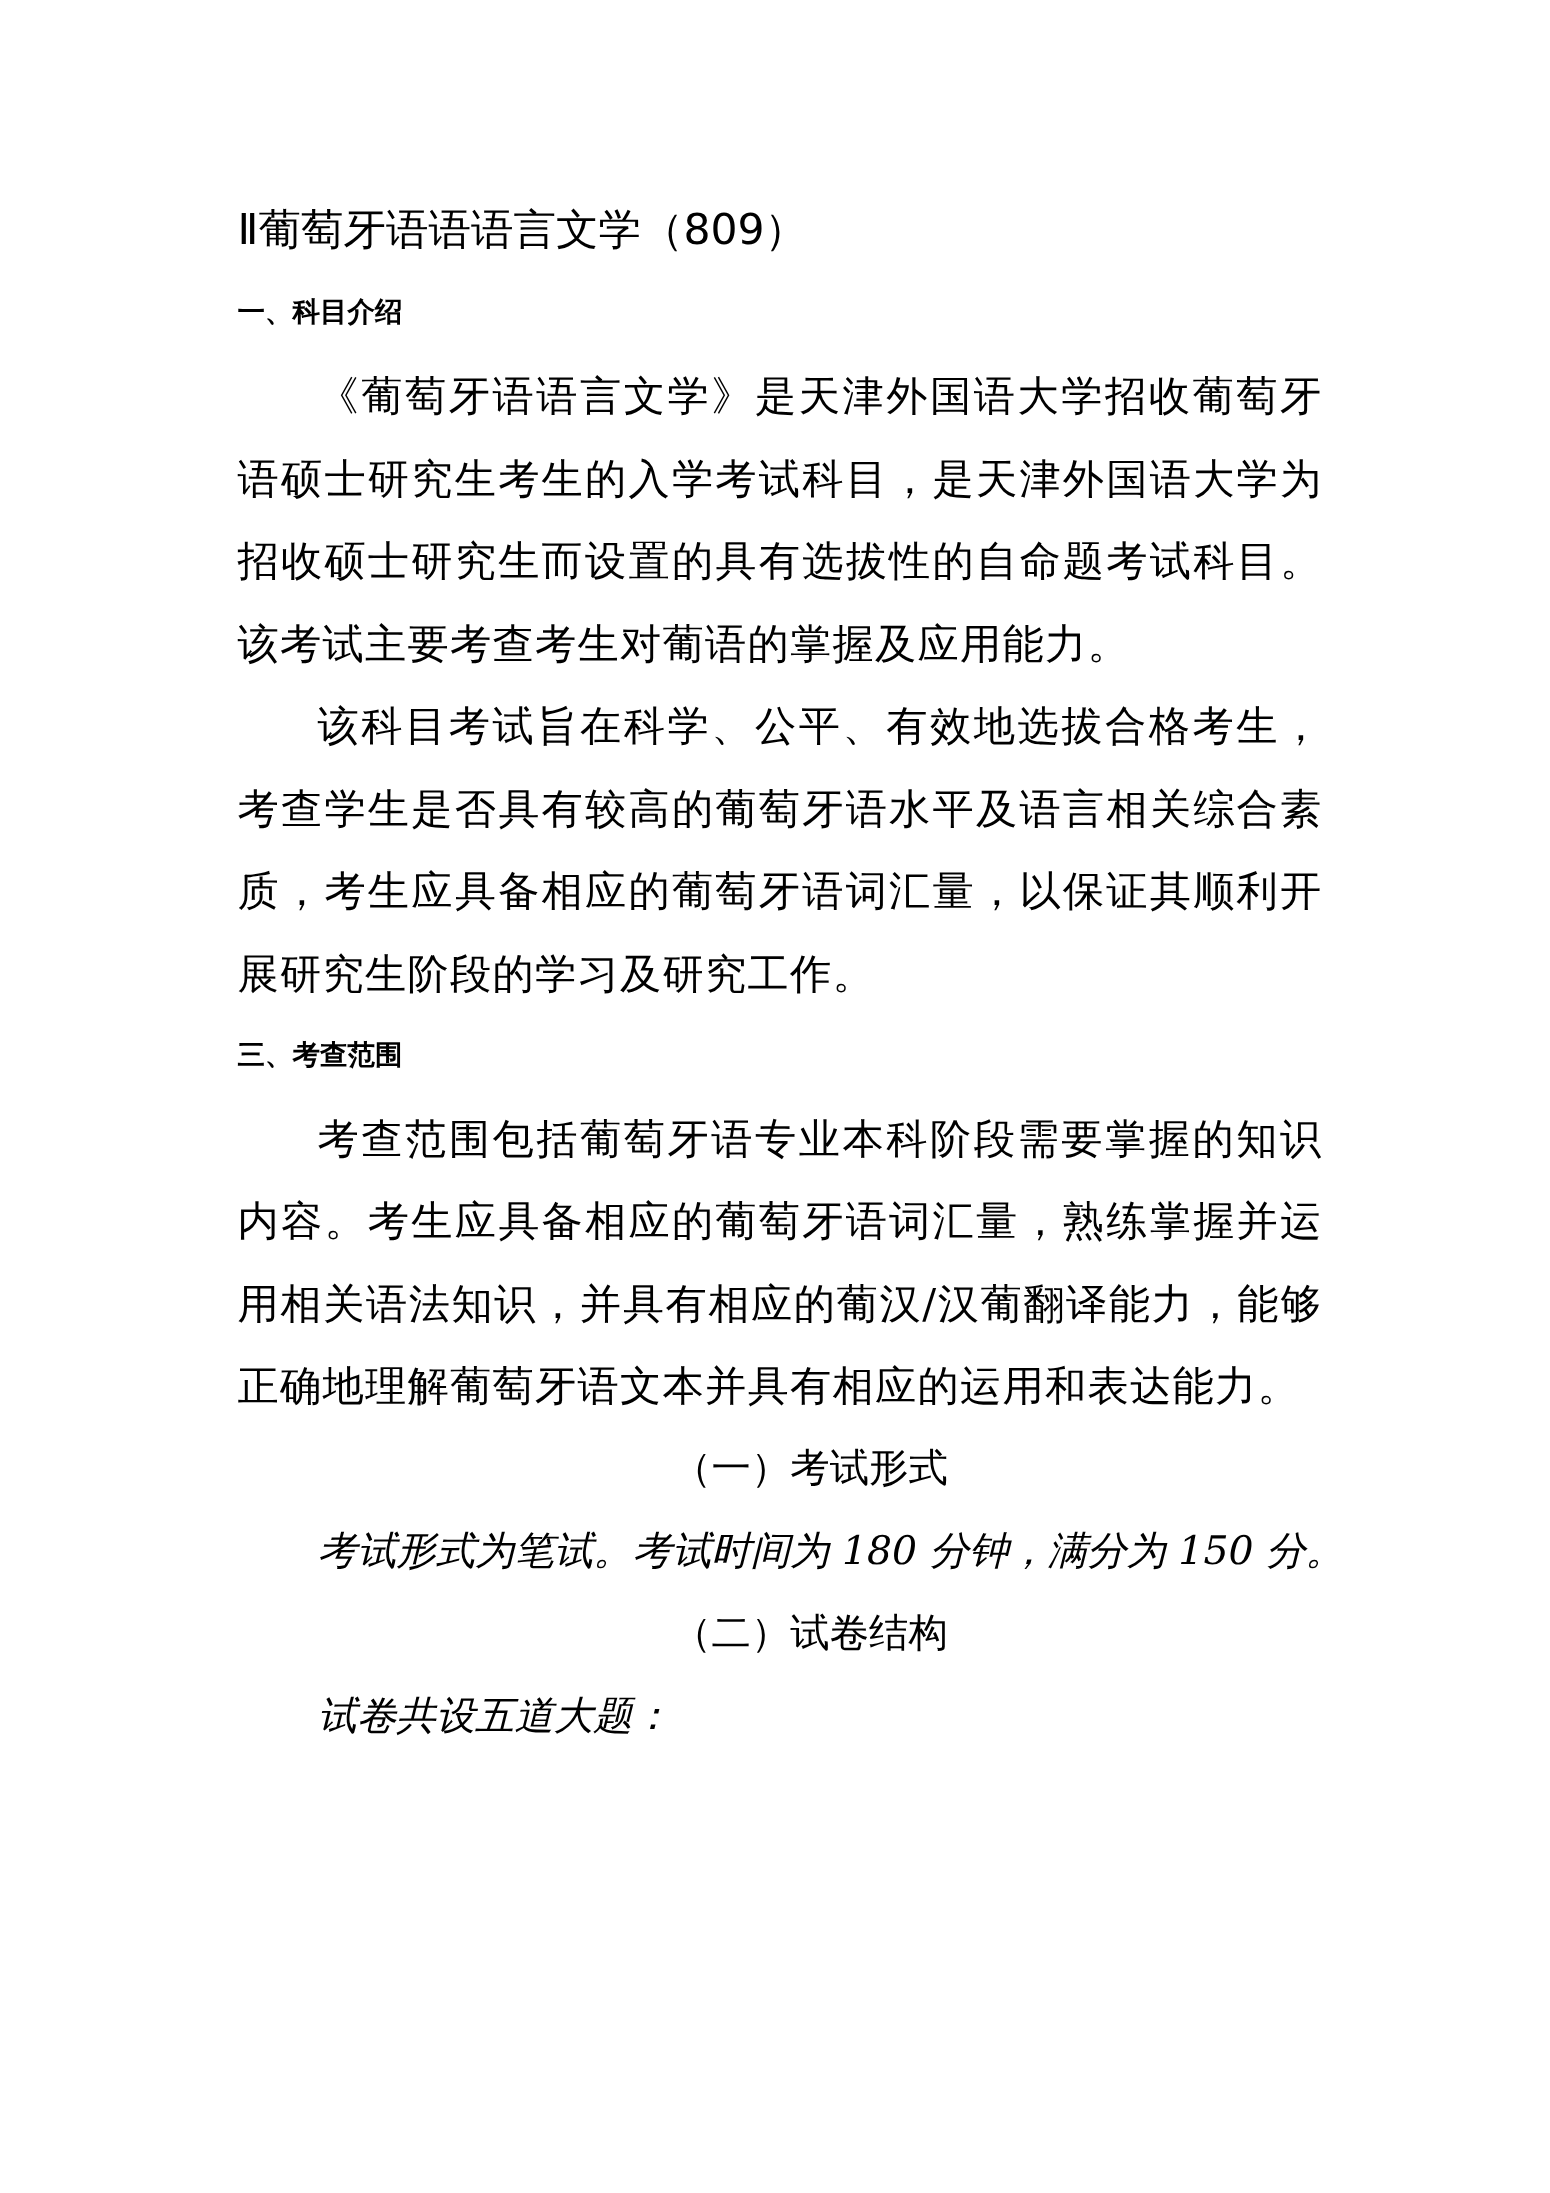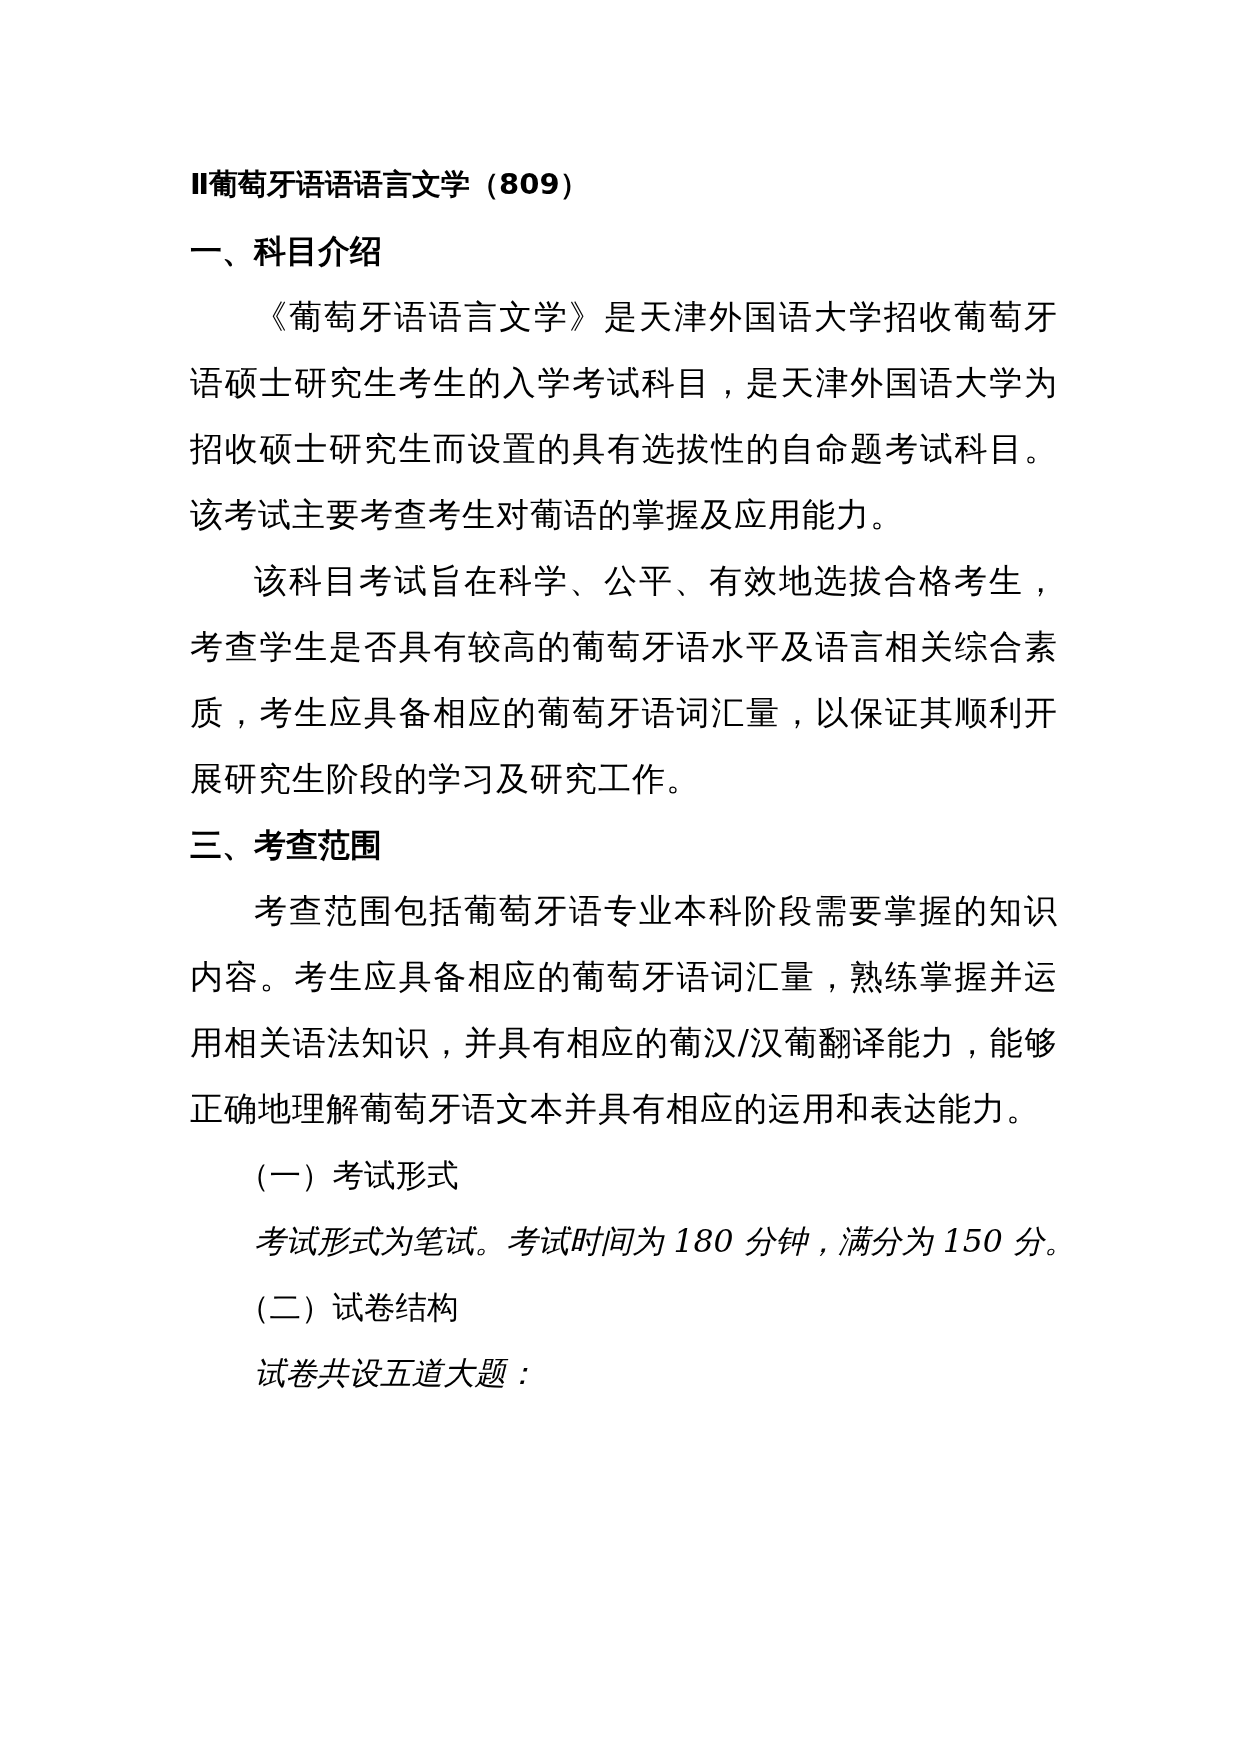--- a/index.html
+++ b/index.html
@@ -7,39 +7,39 @@
   .page {
     position: absolute; left: 0; top: 0; width: 1240px; height: 1754px;
     background: #ffffff; color: #000000;
   }
   .content {
     position: absolute; left: 190px; top: 150px; width: 868px;
     font-family: "DejaVu Serif", "Liberation Serif", serif;
   }
   .title {
     font-family: "DejaVu Sans", "Liberation Sans", sans-serif;
-    font-weight: bold; font-size: 29px; line-height: 68px; height: 68px;
+    font-weight: normal; font-size: 34px; line-height: 68px; height: 68px;
     margin: 0; white-space: nowrap;
   }
   .heading {
     font-family: "DejaVu Sans", "Liberation Sans", sans-serif;
-    font-weight: bold; font-size: 32px; line-height: 66px; height: 66px;
+    font-weight: bold; font-size: 22px; line-height: 66px; height: 66px;
     margin: 0; white-space: nowrap;
   }
   .para {
     font-size: 33px; line-height: 66px; margin: 0;
     text-align: justify; text-indent: 64px; letter-spacing: 1px;
   }
   .line {
     font-size: 31.5px; line-height: 66px; height: 66px; margin: 0;
     padding-left: 64px; white-space: nowrap; font-style: italic;
   }
   .sub {
     font-size: 31.5px; line-height: 66px; height: 66px; margin: 0;
-    padding-left: 48px; white-space: nowrap;
+    padding-left: 48px; white-space: nowrap; text-align: center;
   }
 </style>
 </head>
 <body>
 
 <div class="page">
   <div class="content">
     <h1 class="title">Ⅱ葡萄牙语语语言文学（809）</h1>
 
     <h2 class="heading">一、科目介绍</h2>

